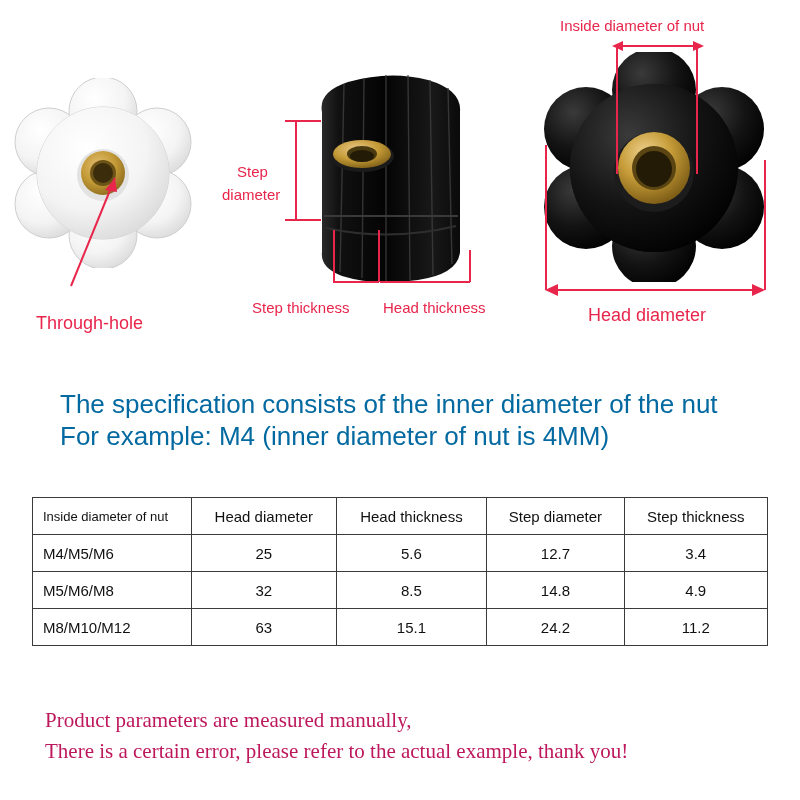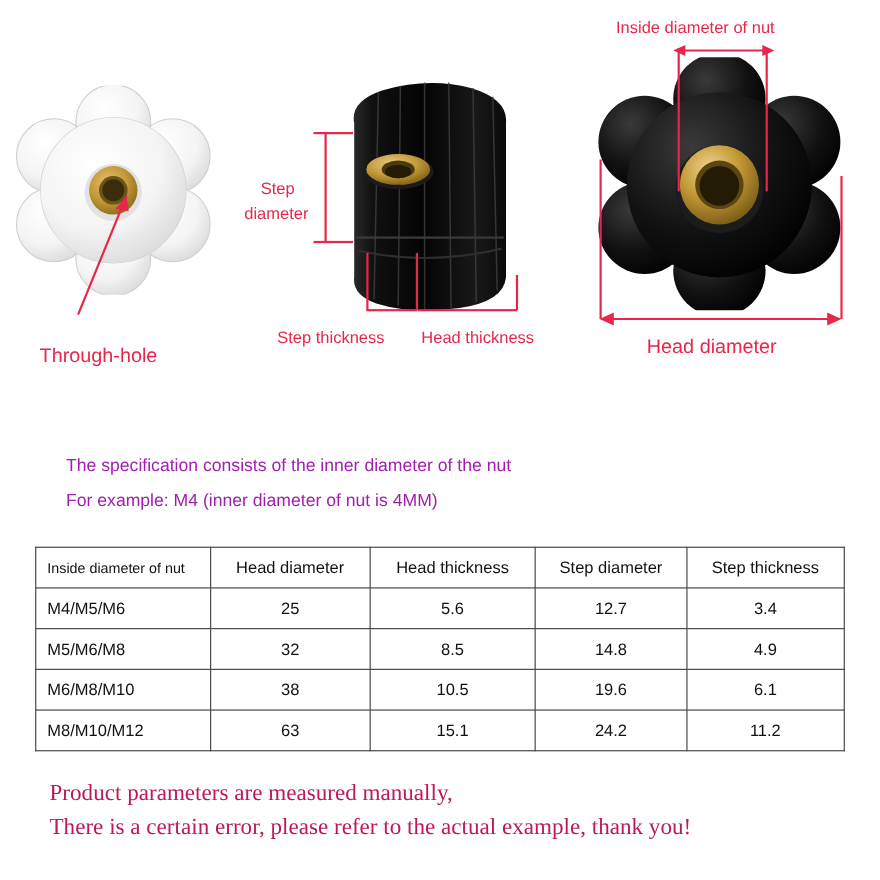--- a/index.html
+++ b/index.html
@@ -49,25 +49,24 @@
     position: absolute;
     height: 1.6px;
     background: #e8264c;
   }
 
   
   .headline {
     position: absolute;
     left: 60px;
     top: 388px;
-    color: #a21caf;
-    font-size: 16px;
+    color: #0369a1;
+    font-size: 26px;
     line-height: 32px;
     font-family: "Liberation Sans", sans-serif;
-    margin-top: 20px;
   }
 
   
   .spec-table {
     position: absolute;
     left: 32px;
     top: 497px;
     width: 736px;
     border-collapse: collapse;
     font-size: 15px;
@@ -270,27 +269,20 @@
       <td>3.4</td>
     </tr>
     <tr>
       <td>M5/M6/M8</td>
       <td>32</td>
       <td>8.5</td>
       <td>14.8</td>
       <td>4.9</td>
     </tr>
     <tr>
-      <td>M6/M8/M10</td>
-      <td>38</td>
-      <td>10.5</td>
-      <td>19.6</td>
-      <td>6.1</td>
-    </tr>
-    <tr>
       <td>M8/M10/M12</td>
       <td>63</td>
       <td>15.1</td>
       <td>24.2</td>
       <td>11.2</td>
     </tr>
   </tbody>
 </table>
 
 <div class="footer">

